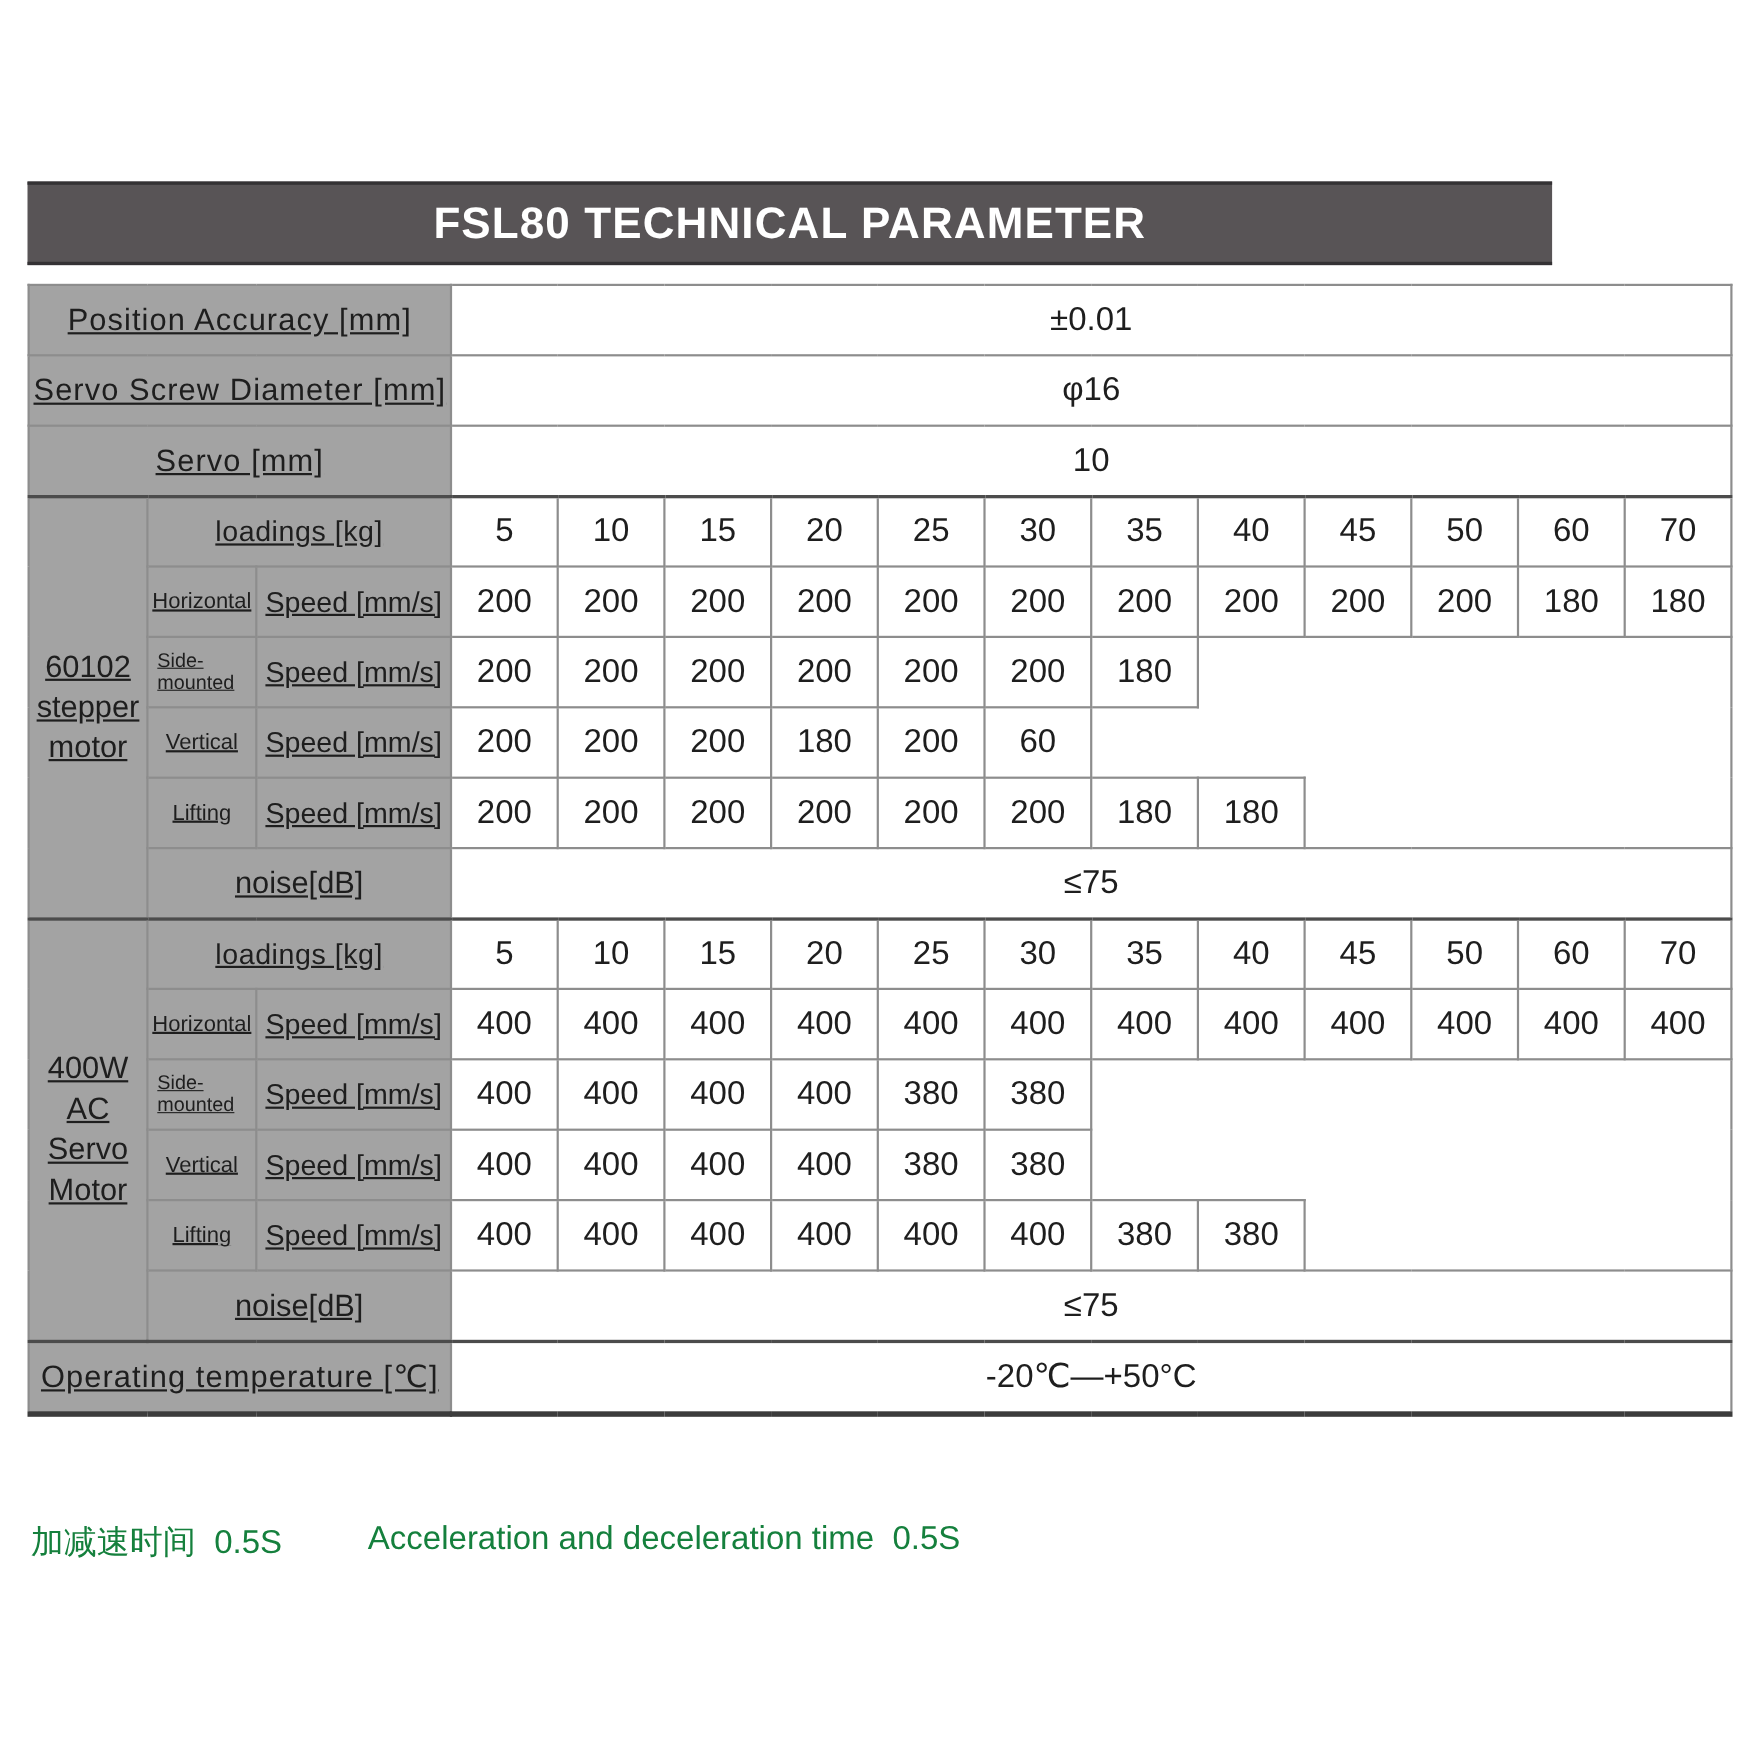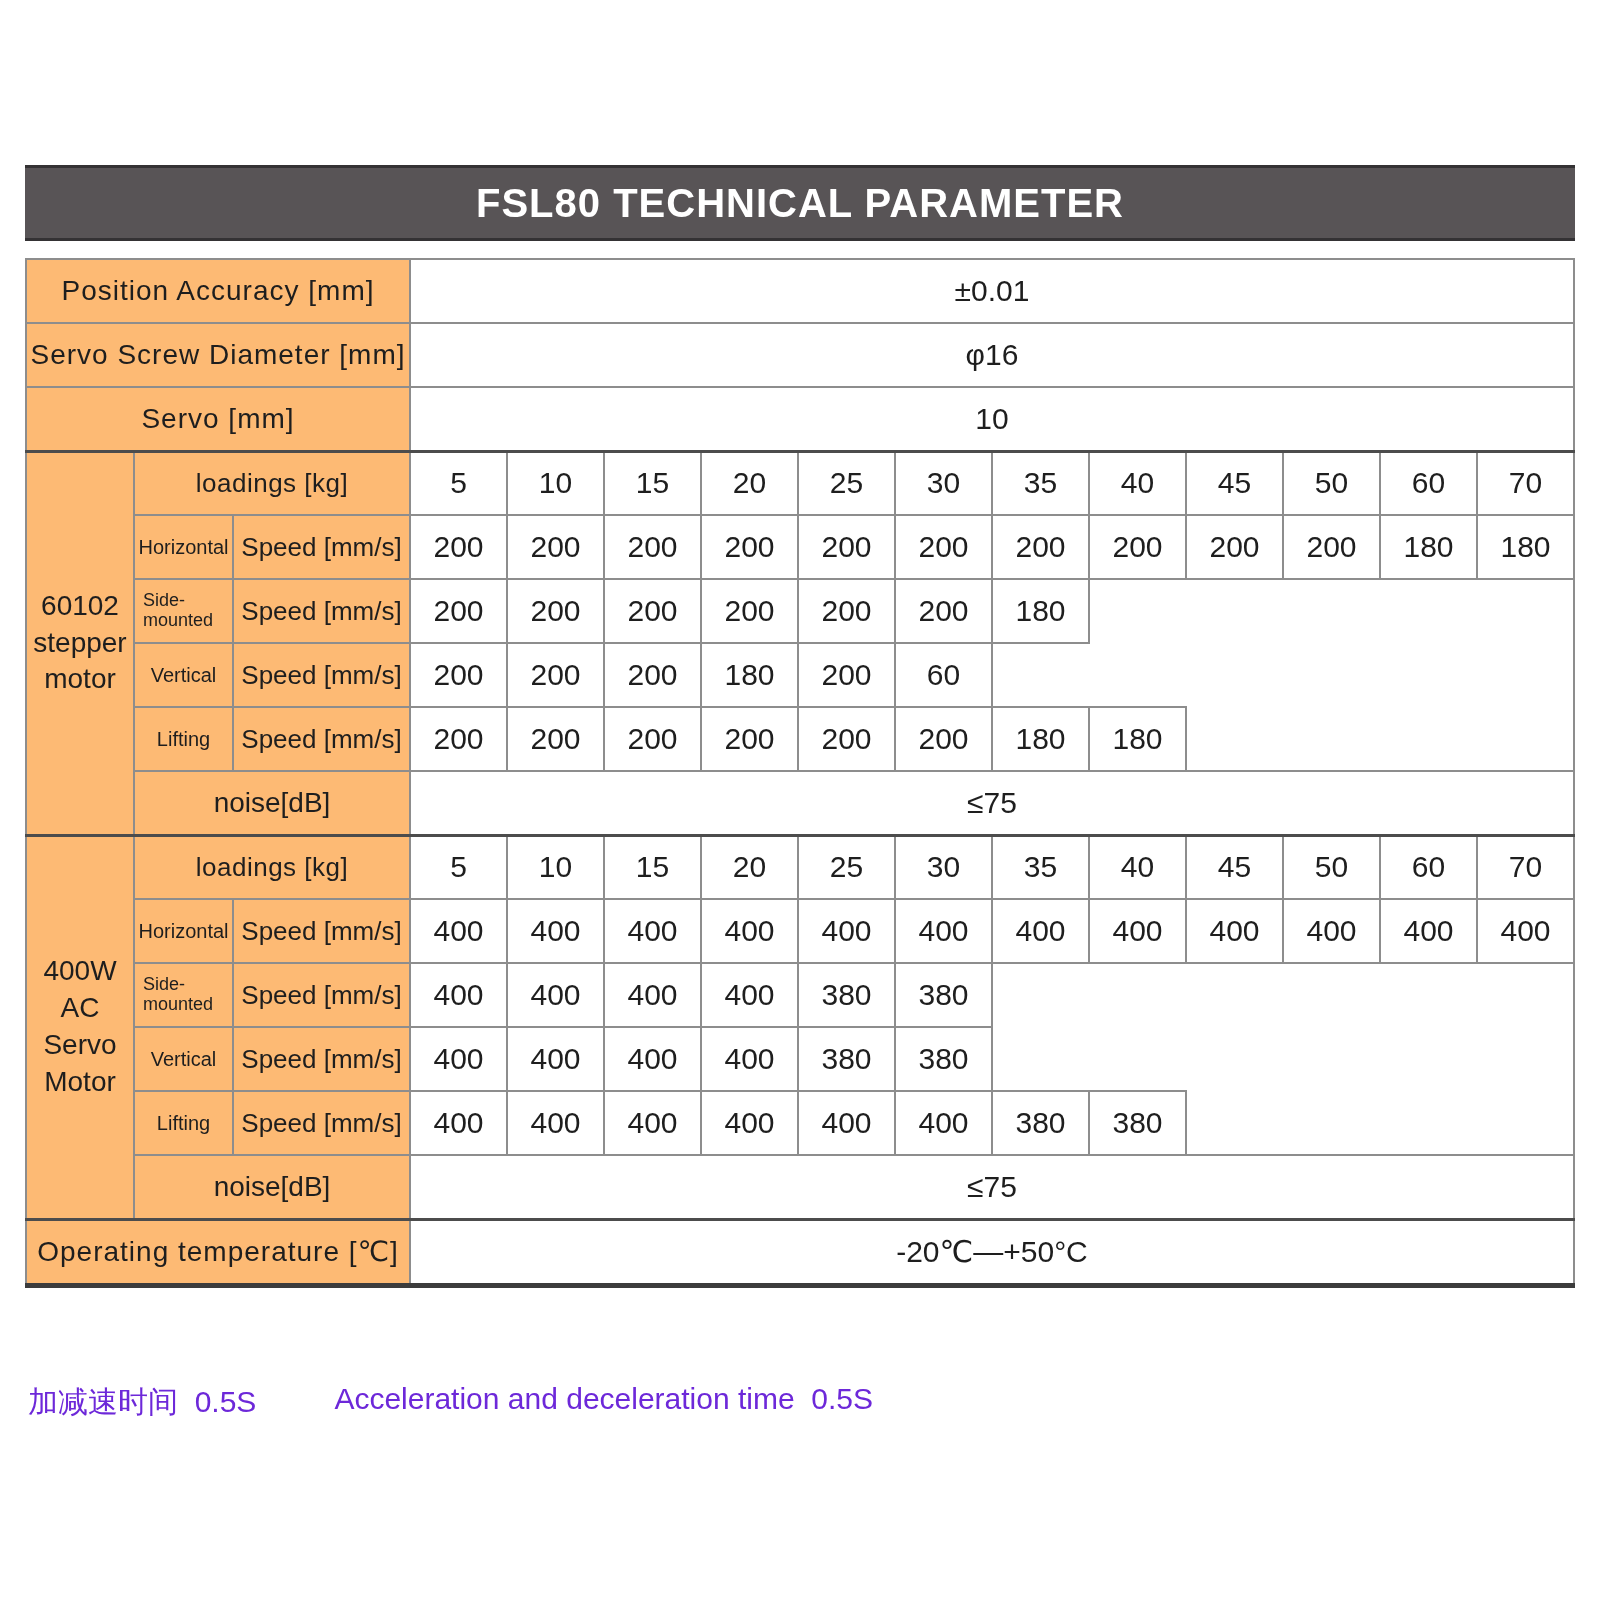--- a/index.html
+++ b/index.html
@@ -1,50 +1,50 @@
 <!DOCTYPE html>
 <html><head>
 <meta charset="utf-8">
 <style>
   html,body{margin:0;padding:0;}
   body{
     width:1600px;height:1600px;background:#ffffff;position:relative;
     font-family:"Liberation Sans","DejaVu Sans",sans-serif;color:#1e1e1e;
   }
   .title-bar{
-    position:absolute;left:25px;top:165px;width:1550px;height:76px;
+    position:absolute;left:25px;top:165px;width:1386px;height:76px;
     background:#585456;border-top:3px solid #343234;border-bottom:3px solid #343234;
     box-sizing:border-box;display:flex;align-items:center;justify-content:center;
   }
   .title-bar .title{color:#ffffff;font-size:40px;font-weight:bold;letter-spacing:1px;}
 
   table.spec{
     position:absolute;left:25px;top:258px;border-collapse:collapse;table-layout:fixed;
     border:2px solid #8d8d8d;border-bottom:5px solid #3c3c3c;
   }
   td{box-sizing:border-box;text-align:center;vertical-align:middle;padding:0;}
   tr{height:64px;}
   tr.last{height:66px;}
-  td.lbl{background:#fdba74;border:2px solid #8d8d8d;}
+  td.lbl{background:#a3a3a3;border:2px solid #8d8d8d;text-decoration:underline;}
   td.val{background:#ffffff;border:2px solid #8d8d8d;}
   td.void{background:#ffffff;border:none;}
   tr.sep td{border-top:3px solid #4c4c4c;margin-left:28px;}
 
   .tl{font-size:28px;letter-spacing:1px;}       
   .num{font-size:30px;}                          
   .ld{font-size:26px;letter-spacing:0.5px;}      
   .sp{font-size:26px;}                           
   .or1{font-size:20px;}                          
   .or2{font-size:18px;line-height:1.1;text-align:left;padding-left:8px;}
   .nz{font-size:28px;}                           
   .mt{font-size:28px;line-height:1.32;}          
 
   .note{
     position:absolute;left:28px;top:1382px;display:flex;gap:78px;
-    font-size:30px;color:#6d28d9;white-space:pre;
+    font-size:30px;color:#15803d;white-space:pre;
   }
 </style>
 </head>
 <body>
 
 <div class="title-bar">
   <span class="title">FSL80 TECHNICAL PARAMETER</span>
 </div>
 
 <table class="spec">

